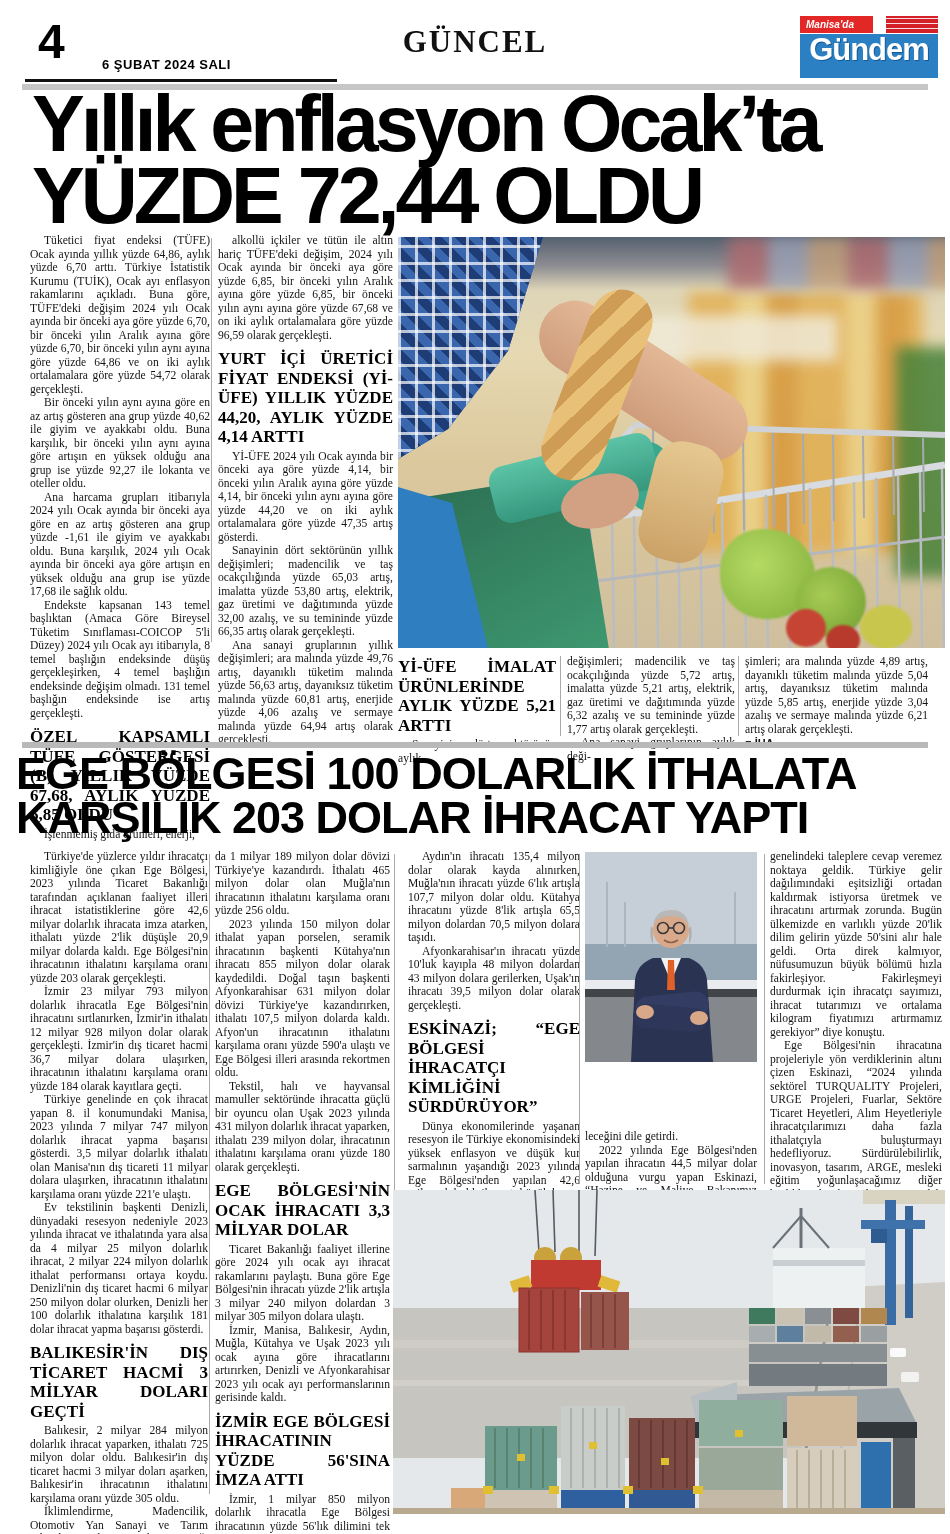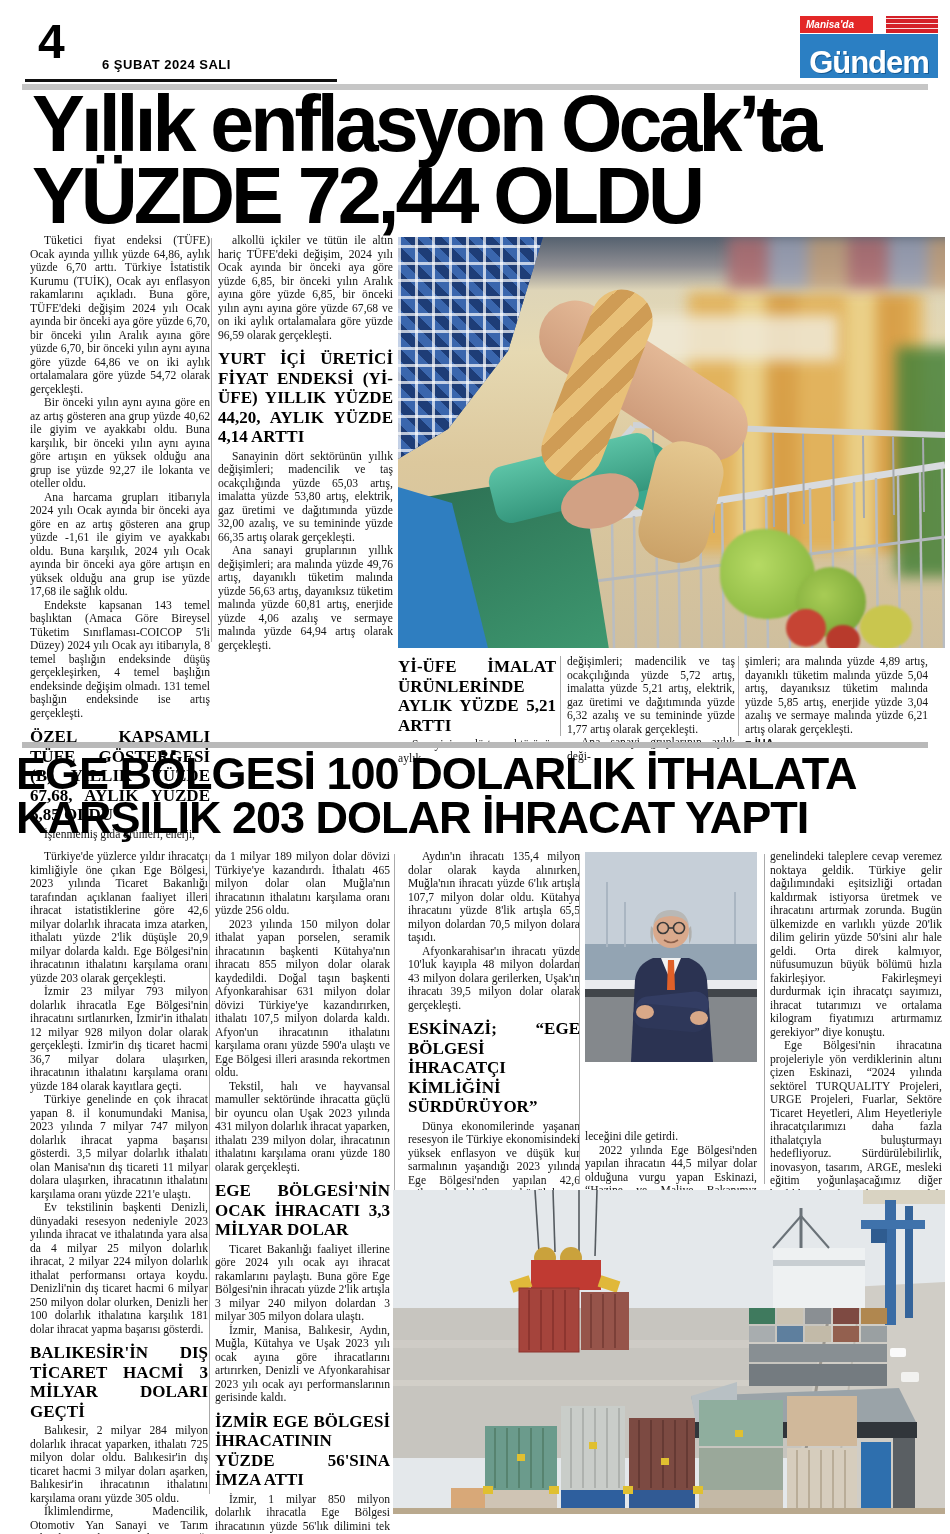--- a/index.html
+++ b/index.html
@@ -10,21 +10,21 @@
   .hdate{position:absolute;left:102px;top:58px;font:bold 13px/13px "Liberation Sans",sans-serif;letter-spacing:.5px;color:#000;}
   .section{position:absolute;left:0;right:0;top:26px;text-align:center;
            font:bold 31px/31px "Liberation Serif",serif;letter-spacing:2px;color:#111;}
   .date-rule{position:absolute;left:25px;top:79px;width:312px;height:3px;background:#111;}
   .head-rule{position:absolute;left:22px;top:84px;width:906px;height:6px;background:#c6c6c6;}
   .logo{position:absolute;left:800px;top:16px;width:138px;height:64px;}
   .logo .bar{display:flex;height:17px;gap:13px;}
   .logo .bar .k{flex:1;background:#e32727;color:#fff;font:italic bold 10px/17px "Liberation Sans",sans-serif;padding-left:6px;}
   .logo .bar .mini{width:52px;background:#d42028;
      background-image:repeating-linear-gradient(0deg,transparent 0 4px,rgba(255,255,255,.85) 4px 5px);}
-  .logo .blue{height:44px;background:#2b7fc3;margin-top:1px;display:flex;align-items:flex-end;justify-content:center;}
+  .logo .blue{height:44px;background:#2b7fc3;margin-top:1px;display:flex;align-items:flex-start;justify-content:center;}
   .logo .blue span{font:bold 31px/31px "Liberation Sans",sans-serif;color:#fff;letter-spacing:-1px;
      text-shadow:1px 1px 0 #155a94;}
   
   .h1{position:absolute;left:32px;top:88px;width:900px;font-family:"Liberation Sans",sans-serif;
       font-weight:bold;color:#000;font-size:79px;line-height:72px;letter-spacing:-4px;}
   .h2{position:absolute;left:16px;top:752px;width:905px;font-family:"Liberation Sans",sans-serif;
       font-weight:bold;color:#000;font-size:45px;line-height:44px;letter-spacing:-1px;}
   
   .col{position:absolute;text-align:justify;font-size:11.6px;line-height:13.5px;}
   .col p{margin:0;text-indent:14px;}
@@ -82,20 +82,21 @@
   
   svg{display:block;}
 </style>
 </head>
 <body>
 
 <div class="page">
 
   <div class="pagenum">4</div>
   <div class="hdate">6 ŞUBAT 2024 SALI</div>
+  <div class="section">GÜNCEL</div>
   <div class="logo">
     <div class="bar">
       <div class="k">Manisa'da</div>
       <div class="mini"></div>
     </div>
     <div class="blue">
       <span>Gündem</span>
     </div>
   </div>
   <div class="date-rule"></div>
@@ -111,20 +112,21 @@
     <p>Bir önceki yılın aynı ayına göre en az artış gösteren ana grup yüzde 40,62 ile giyim ve ayakkabı oldu. Buna karşılık, bir önceki yılın aynı ayına göre artışın en yüksek olduğu ana grup ise yüzde 92,27 ile lokanta ve oteller oldu.</p>
     <p>Ana harcama grupları itibarıyla 2024 yılı Ocak ayında bir önceki aya göre en az artış gösteren ana grup yüzde -1,61 ile giyim ve ayakkabı oldu. Buna karşılık, 2024 yılı Ocak ayında bir önceki aya göre artışın en yüksek olduğu ana grup ise yüzde 17,68 ile sağlık oldu.</p>
     <p>Endekste kapsanan 143 temel başlıktan (Amaca Göre Bireysel Tüketim Sınıflaması-COICOP 5'li Düzey) 2024 yılı Ocak ayı itibarıyla, 8 temel başlığın endeksinde düşüş gerçekleşirken, 4 temel başlığın endeksinde değişim olmadı. 131 temel başlığın endeksinde ise artış gerçekleşti.</p>
     <h3>ÖZEL KAPSAMLI TÜFE GÖSTERGESİ (B) YILLIK YÜZDE 67,68, AYLIK YÜZDE 6,85 OLDU</h3>
     <p>İşlenmemiş gıda ürünleri, enerji,</p>
   </div>
 
   <div class="col" style="left:218px;top:234px;width:175px;">
     <p>alkollü içkiler ve tütün ile altın hariç TÜFE'deki değişim, 2024 yılı Ocak ayında bir önceki aya göre yüzde 6,85, bir önceki yılın Aralık ayına göre yüzde 6,85, bir önceki yılın aynı ayına göre yüzde 67,68 ve on iki aylık ortalamalara göre yüzde 96,59 olarak gerçekleşti.</p>
     <h3>YURT İÇİ ÜRETİCİ FİYAT ENDEKSİ (Yİ-ÜFE) YILLIK YÜZDE 44,20, AYLIK YÜZDE 4,14 ARTTI</h3>
+    <p>Yİ-ÜFE 2024 yılı Ocak ayında bir önceki aya göre yüzde 4,14, bir önceki yılın Aralık ayına göre yüzde 4,14, bir önceki yılın aynı ayına göre yüzde 44,20 ve on iki aylık ortalamalara göre yüzde 47,35 artış gösterdi.</p>
     <p>Sanayinin dört sektörünün yıllık değişimleri; madencilik ve taş ocakçılığında yüzde 65,03 artış, imalatta yüzde 53,80 artış, elektrik, gaz üretimi ve dağıtımında yüzde 32,00 azalış, ve su temininde yüzde 66,35 artış olarak gerçekleşti.</p>
     <p>Ana sanayi gruplarının yıllık değişimleri; ara malında yüzde 49,76 artış, dayanıklı tüketim malında yüzde 56,63 artış, dayanıksız tüketim malında yüzde 60,81 artış, enerjide yüzde 4,06 azalış ve sermaye malında yüzde 64,94 artış olarak gerçekleşti.</p>
   </div>
 
   <div class="vrule" style="left:211px;top:238px;height:404px;"></div>
 
   <div class="photo sm">
     <div class="abs blur boxes"></div>
     <div class="abs blur shelfband"></div>
     <div class="abs blur topred"></div>

